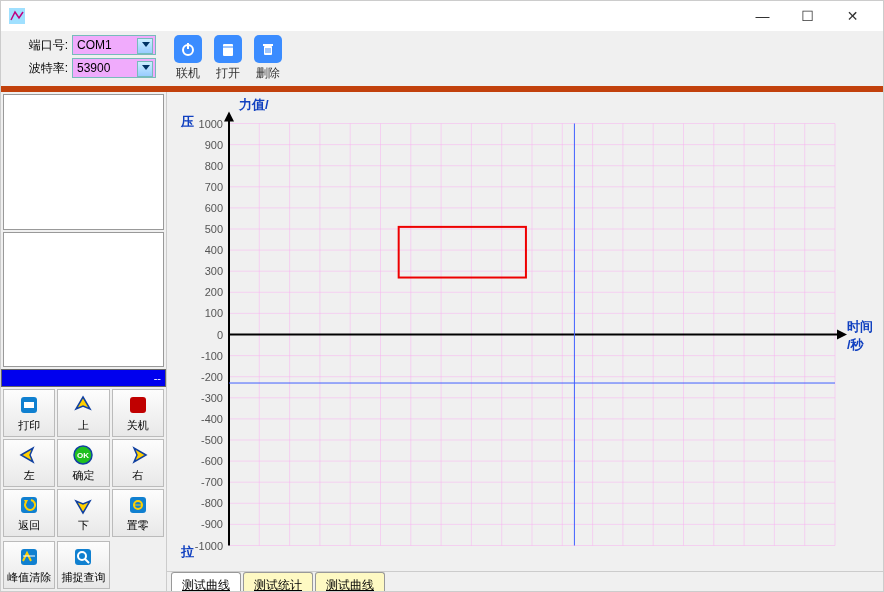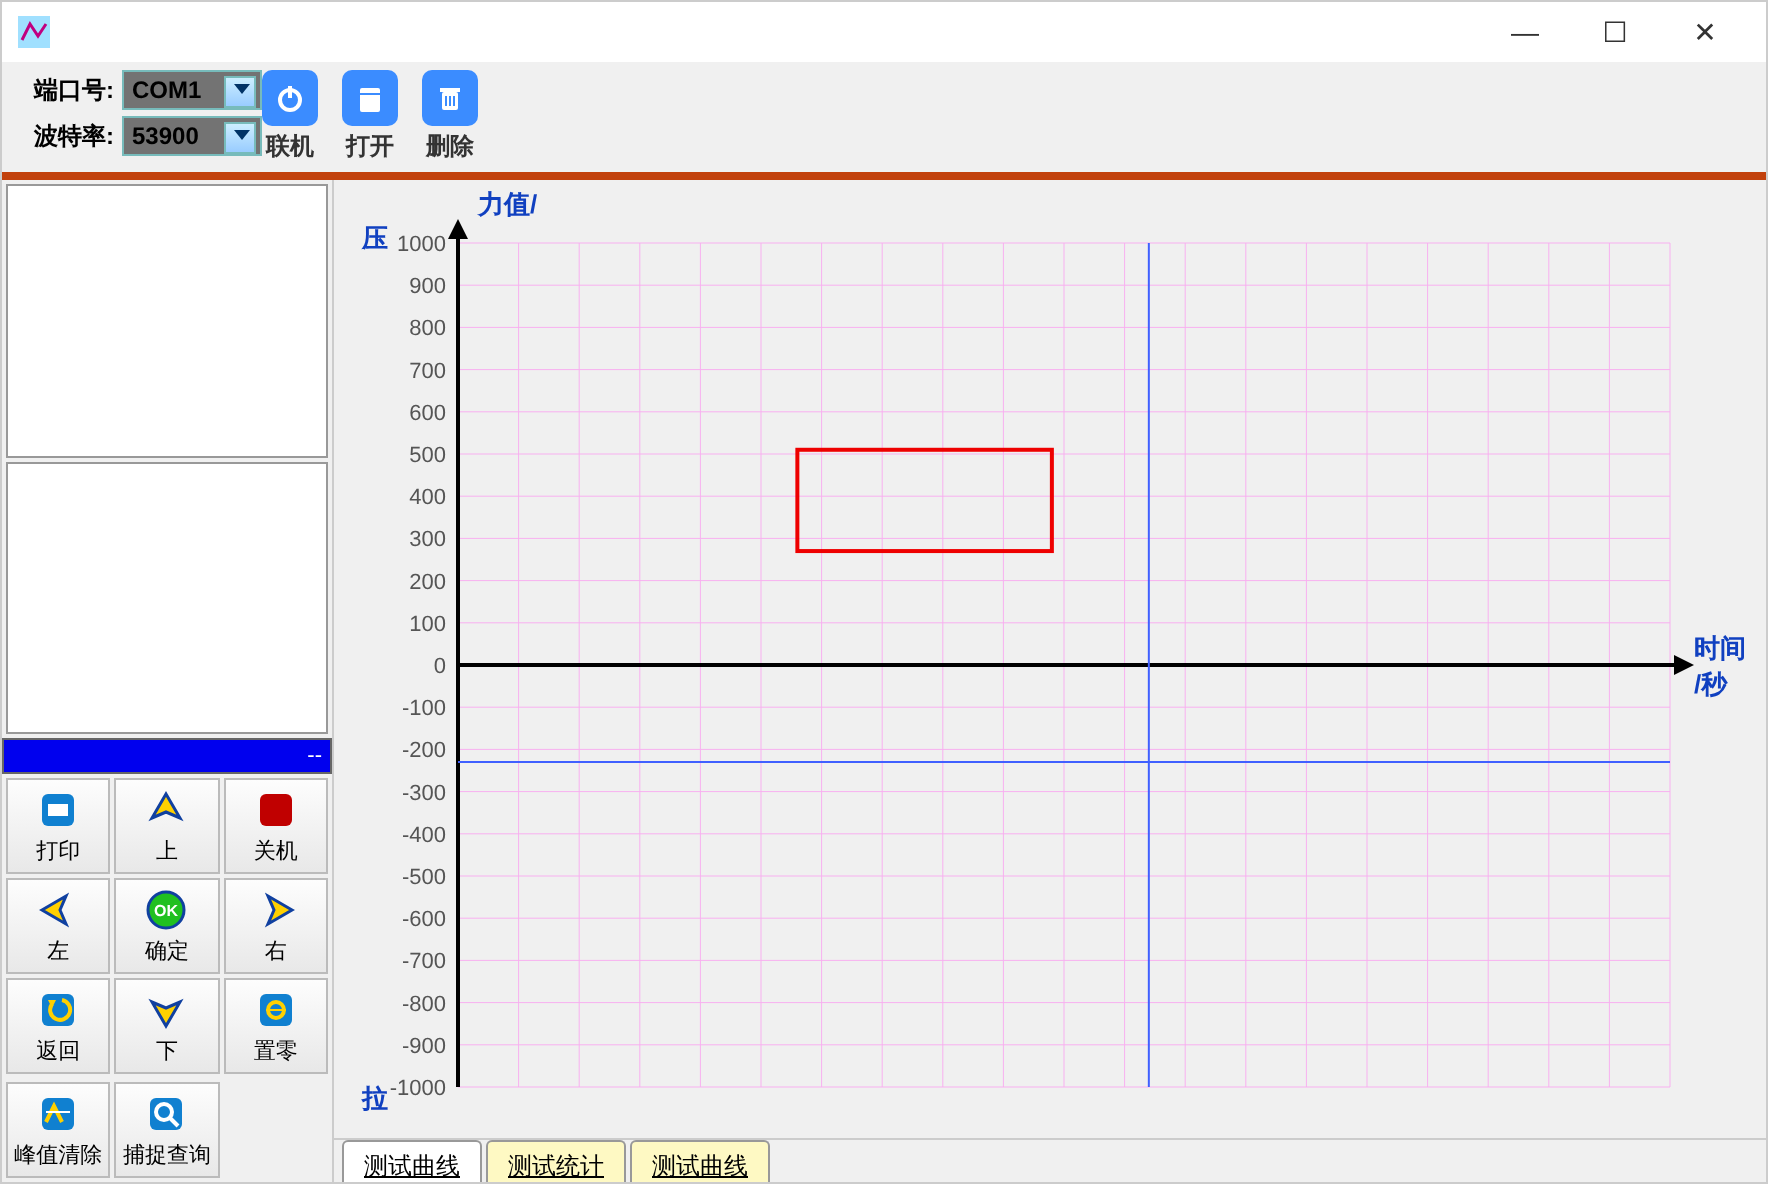--- a/index.html
+++ b/index.html
@@ -3,29 +3,29 @@
 <meta charset="utf-8">
 <style>
 * { box-sizing: border-box; margin: 0; padding: 0; }
 body { font-family: "Microsoft YaHei", SimSun, sans-serif; font-size: 12px; background: #fff; overflow: hidden; }
 .window { width: 884px; height: 592px; border: 1px solid #ccc; display: flex; flex-direction: column; background: #fff; }
 .titlebar { height: 30px; background: #fff; display: flex; align-items: center; padding: 0 8px; }
 .titlebar .app-icon { width: 16px; height: 16px; margin-right: 8px; }
 .titlebar .spacer { flex: 1; }
 .titlebar .win-btn { width: 45px; height: 30px; display: flex; align-items: center; justify-content: center; font-size: 14px; color: #333; }
 
-.toolbar-row { display: flex; align-items: flex-start; padding: 4px 8px; border-bottom: 4px solid #c2410c; background: #f0f0f0; font-weight: bold; }
+.toolbar-row { display: flex; align-items: flex-start; padding: 4px 19px; border-bottom: 6px solid #c2410c; background: #f0f0f0; }
 .port-controls { display: flex; flex-direction: column; gap: 3px; }
 .port-row { display: flex; align-items: center; gap: 4px; }
 .port-row label { width: 48px; text-align: right; font-size: 12px; }
-.combo { width: 70px; height: 20px; border: 1px solid #7bb; background: #737373; position: relative; display: flex; align-items: center; padding: 0 4px; font-size: 12px; }
+.combo { width: 84px; height: 20px; border: 1px solid #7bb; background: #f0abfc; position: relative; display: flex; align-items: center; padding: 0 4px; font-size: 12px; }
 .combo::after { content: ""; position: absolute; right: 2px; top: 2px; width: 14px; height: 14px; background: linear-gradient(#cef, #9cf); border: 1px solid #7bb; }
 .combo .arrow { position: absolute; right: 5px; top: 6px; width: 0; height: 0; border-left: 4px solid transparent; border-right: 4px solid transparent; border-top: 5px solid #036; z-index: 1; }
 
-.action-buttons { display: flex; gap: 12px; }
+.action-buttons { display: flex; gap: 12px; margin-left: 18px; }
 .action-btn { display: flex; flex-direction: column; align-items: center; gap: 2px; cursor: pointer; }
 .action-btn .icon-box { width: 28px; height: 28px; border-radius: 5px; display: flex; align-items: center; justify-content: center; color: #fff; font-size: 14px; }
 .icon-blue { background: #3b8cff; }
 .action-btn .label { font-size: 12px; color: #333; }
 
 .content { flex: 1; display: flex; overflow: hidden; }
 .left-panel { width: 166px; border-right: 1px solid #ccc; display: flex; flex-direction: column; background: #f0f0f0; }
 .panel-area { flex: 1; display: flex; flex-direction: column; gap: 2px; padding: 2px; }
 .white-box { background: #fff; border: 1px solid #999; flex: 1; }
 .blue-bar { height: 18px; background: #0000ee; border: 1px solid #666; display: flex; align-items: center; justify-content: flex-end; padding-right: 4px; color: #fff; font-size: 11px; }

